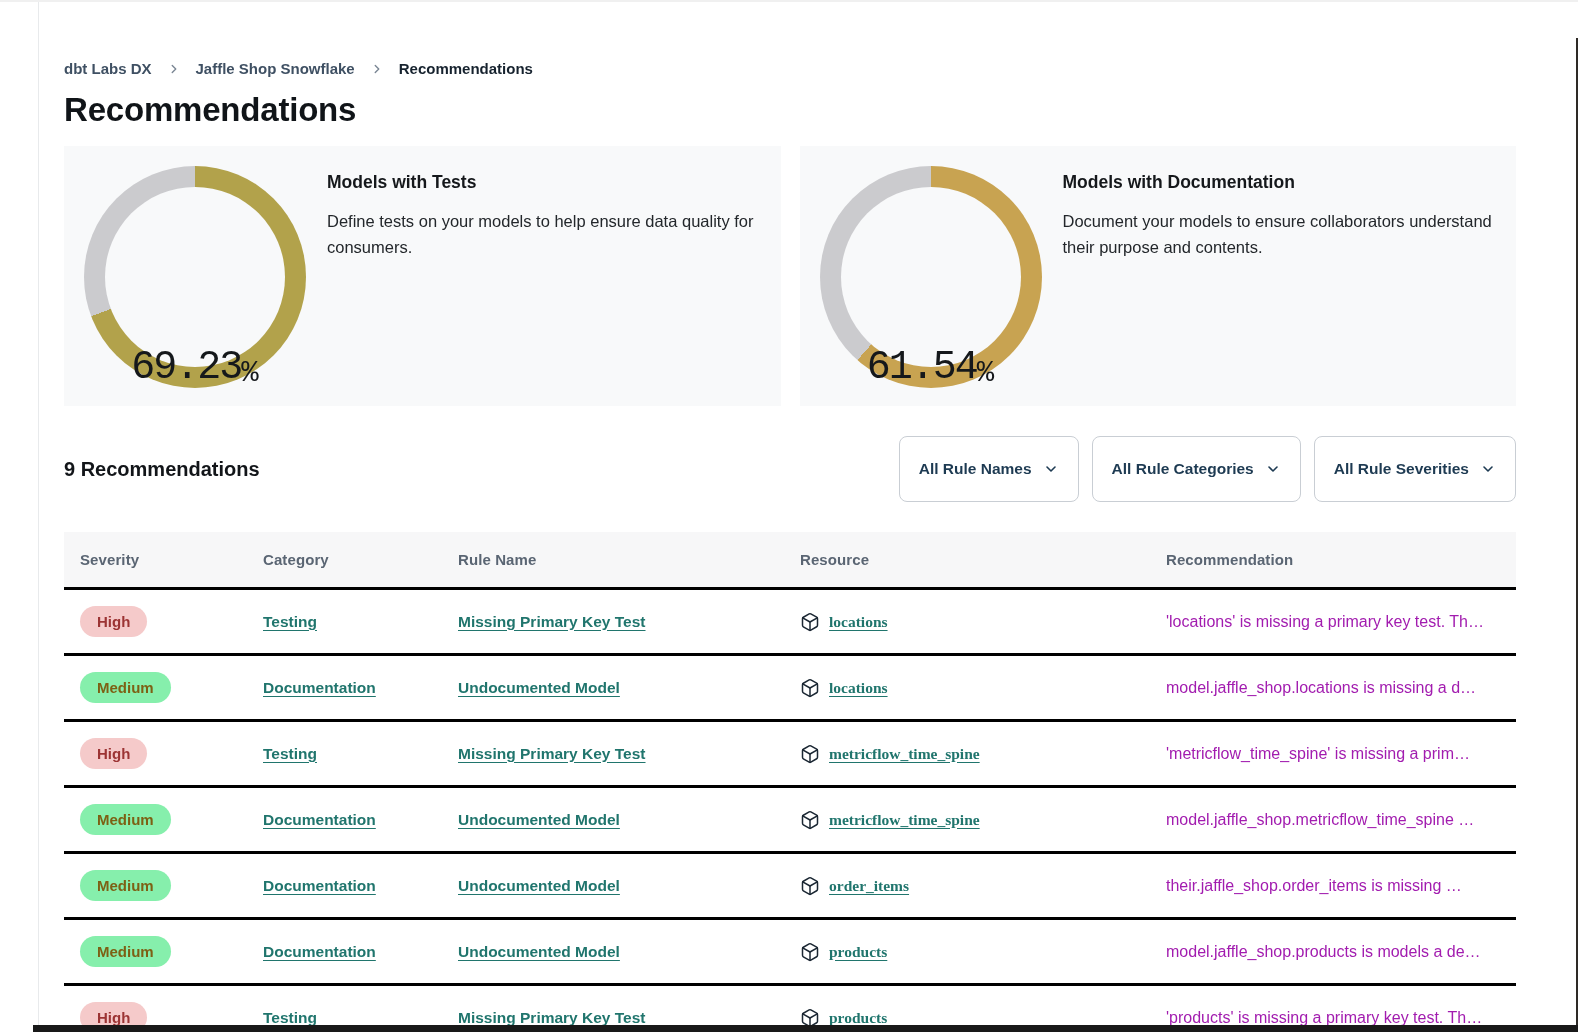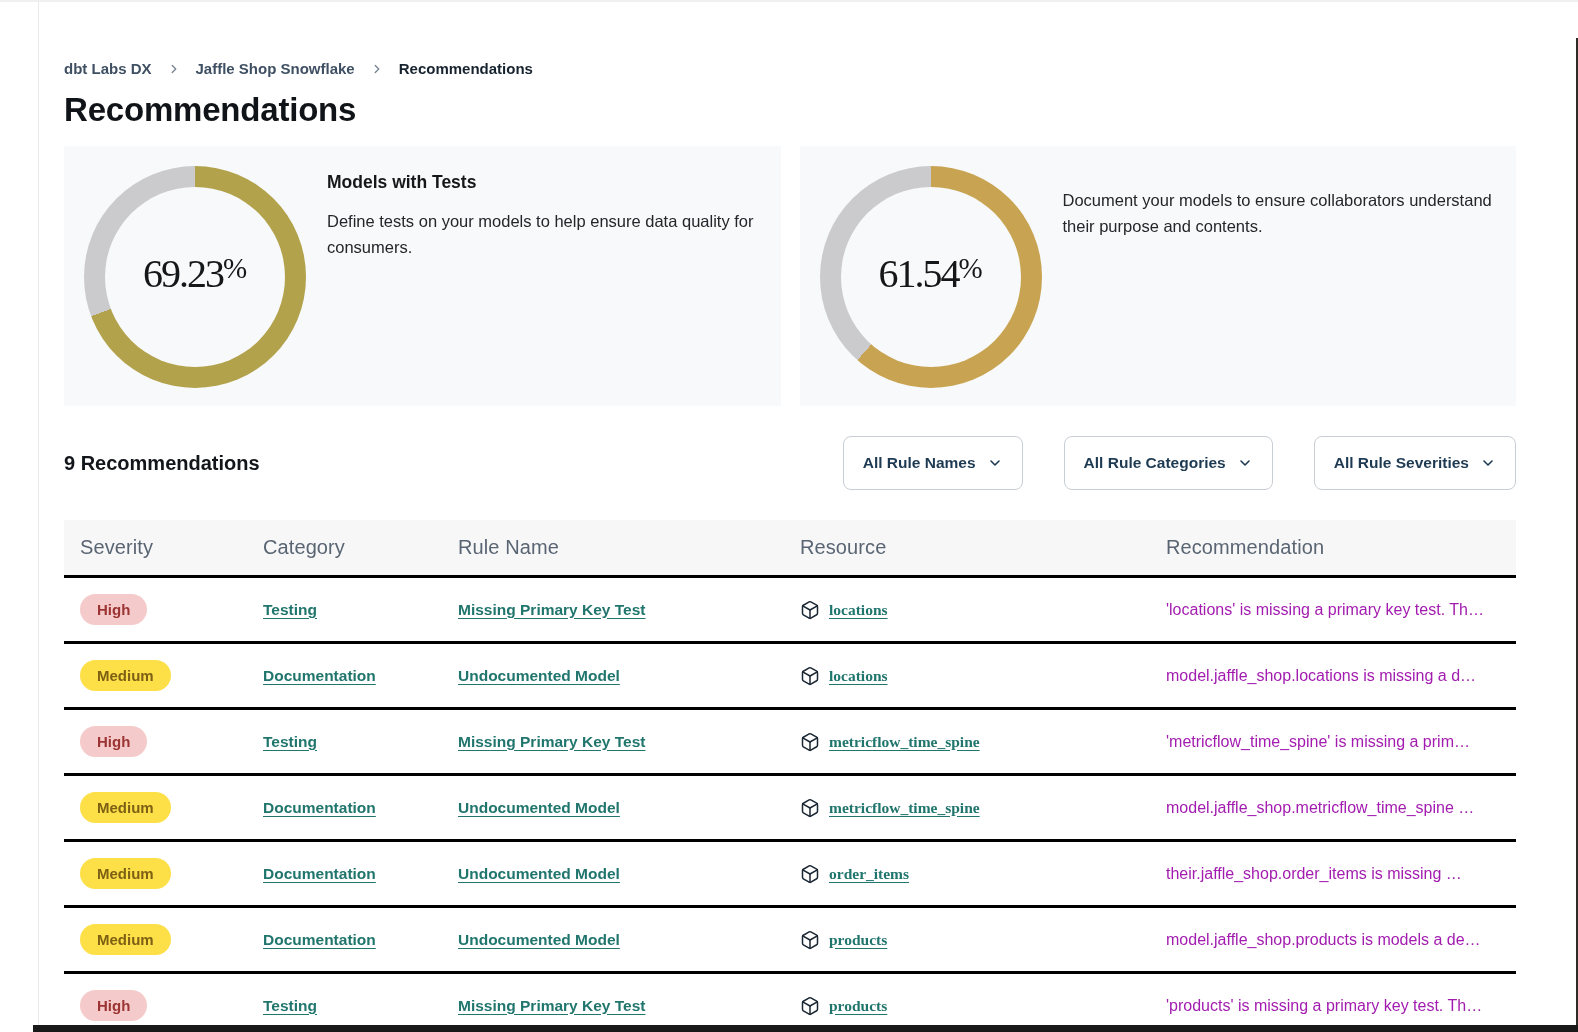--- a/index.html
+++ b/index.html
@@ -25,55 +25,55 @@
 
   .page-title { margin-top:14px; font-size:33px; font-weight:600; color:#101418; letter-spacing:-0.2px; }
 
   
   .cards { margin-top:17px; display:flex; gap:19px; }
   .card { flex:1; background:#f8f9fa; height:260px; display:flex; }
   .donut-wrap { margin:20px 0 0 20px; width:222px; height:222px; position:relative; flex:none; }
   .donut { width:100%; height:100%; border-radius:50%; position:relative; }
   .donut::after { content:""; position:absolute; inset:21px; border-radius:50%; background:#f8f9fa; z-index:1; }
   .donut-label {
-    position:absolute; inset:0; display:flex; align-items:flex-start; justify-content:center;
-    z-index:2; font-family:Liberation Serif, serif; color:#15181b;
+    position:absolute; inset:0; display:flex; align-items:flex-end; justify-content:center;
+    z-index:2; font-family:Liberation Mono, monospace; color:#15181b;
     padding-top:88px;
   }
   .donut-label .pct-num { font-size:40px; line-height:1; letter-spacing:-2px; }
   .donut-label .pct-sign { font-size:29px; line-height:1; }
   .card-text { margin:26px 0 0 21px; }
   .card-title { font-size:17.5px; font-weight:700; color:#15181b; }
   .card-desc { margin-top:16px; font-size:16.5px; color:#23272b; line-height:1.55; max-width:445px; }
 
   
   .list-header { margin-top:30px; display:flex; justify-content:space-between; align-items:center; }
   .count-title { font-size:20px; font-weight:700; color:#121519; }
   .filters { display:flex; gap:13px; }
   .filter-btn {
-    display:flex; align-items:center; gap:11px; padding:17px 19px;
+    display:flex; align-items:center; gap:11px; padding:23px 19px;
     border:1px solid #c9ced4; border-radius:8px; background:#fff;
     font-family:"Liberation Sans", sans-serif;
-    font-size:15.5px; font-weight:600; color:#1d3a52; cursor:pointer; white-space:nowrap;margin-left:28px;
+    font-size:15.5px; font-weight:600; color:#1d3a52; cursor:pointer; white-space:nowrap;
   }
   .filter-btn svg { display:block; }
 
   
   .table { margin-top:30px; }
   .thead, .trow {
     display:grid;
     grid-template-columns:183px 195px 342px 366px 1fr;
     align-items:center;
     padding:0 16px;
   }
-  .thead { background:#f7f7f8; height:55px; font-size:20px; color:#5a6573; font-weight:400; letter-spacing:0.1px; }
+  .thead { background:#f7f7f8; height:55px; font-size:15px; color:#5a6573; font-weight:700; letter-spacing:0.1px; }
   .trow { height:66px; border-top:3px solid #000000; background:#fff; }
   .badge { display:inline-block; padding:7px 17px; border-radius:17px; font-size:15px; font-weight:700; }
   .sev-high   { background:#f5caca; color:#9c3434; }
-  .sev-medium { background:#fde047; color:#7d6014; }
+  .sev-medium { background:#86efac; color:#7d6014; }
   .tlink { color:#20756d; font-weight:600; font-size:15.5px; text-decoration:underline; text-underline-offset:3px; cursor:pointer; }
   .cell-res { display:flex; align-items:center; gap:9px;font-family:Liberation Serif, serif; }
   .cube { color:#1b2733; display:flex; align-items:center; }
   .cell-rec { font-size:16px; color:#a21caf; white-space:nowrap; overflow:hidden; }
 </style>
 </head>
 <body>
 
 <div class="left-divider"></div>
 <div class="right-edge"></div>
@@ -117,20 +117,21 @@
 
     <div class="card">
       <div class="donut-wrap">
         <div class="donut" style="background: conic-gradient(rgb(200, 163, 81) 61.54%, rgb(203, 203, 206) 0deg);"></div>
         <div class="donut-label">
           <span class="pct-num">61.54</span>
             <span class="pct-sign">%</span>
         </div>
       </div>
       <div class="card-text">
+        <div class="card-title">Models with Documentation</div>
         <div class="card-desc">Document your models to ensure collaborators understand their purpose and contents.</div>
       </div>
     </div>
 
   </section>
 
   <section class="list-header">
     <h2 class="count-title">9 Recommendations</h2>
     <div class="filters">
       <button class="filter-btn">

